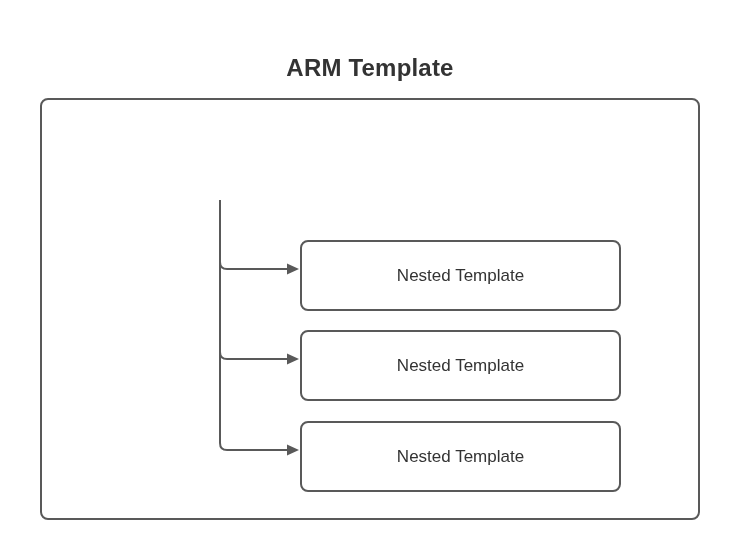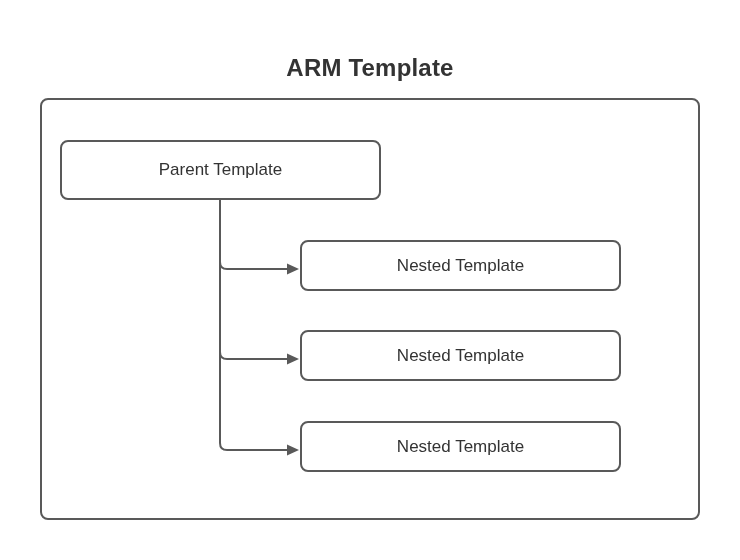--- a/index.html
+++ b/index.html
@@ -45,21 +45,21 @@
     display: flex;
     align-items: center;
     justify-content: center;
     font-size: 17px;
     color: var(--text-color);
   }
   .parent-box {
     left: 60px; top: 140px;
     width: 321px; height: 60px;
   }
-  .nested-box { left: 300px; width: 321px; height: 51px; }
+  .nested-box { left: 300px; width: 321px; height: 71px; }
   .nested-box-0 { top: 240px; }
   .nested-box-1 { top: 330px; }
   .nested-box-2 { top: 421px; }
   .connector-layer {
     position: absolute;
     left: 0; top: 0;
     width: 740px; height: 560px;
     pointer-events: none;
   }
   .connector-path {
@@ -83,23 +83,20 @@
 
   <svg class="connector-layer" viewBox="0 0 740 560" xmlns="http://www.w3.org/2000/svg">
     <path class="connector-path" d="M 220 200 V 262 Q 220 269 227 269 H 287"></path>
     <polygon class="arrow-head" points="287,263.5 299,269 287,274.5"></polygon>
     <path class="connector-path" d="M 220 200 V 352 Q 220 359 227 359 H 287"></path>
     <polygon class="arrow-head" points="287,353.5 299,359 287,364.5"></polygon>
     <path class="connector-path" d="M 220 200 V 443 Q 220 450 227 450 H 287"></path>
     <polygon class="arrow-head" points="287,444.5 299,450 287,455.5"></polygon>
   </svg>
 
-  <div class="node-box parent-box">
-    <span>Parent Template</span>
-  </div>
 
   <div class="node-box nested-box nested-box-0">
     <span>Nested Template</span>
   </div>
 
   <div class="node-box nested-box nested-box-1">
     <span>Nested Template</span>
   </div>
 
   <div class="node-box nested-box nested-box-2">

